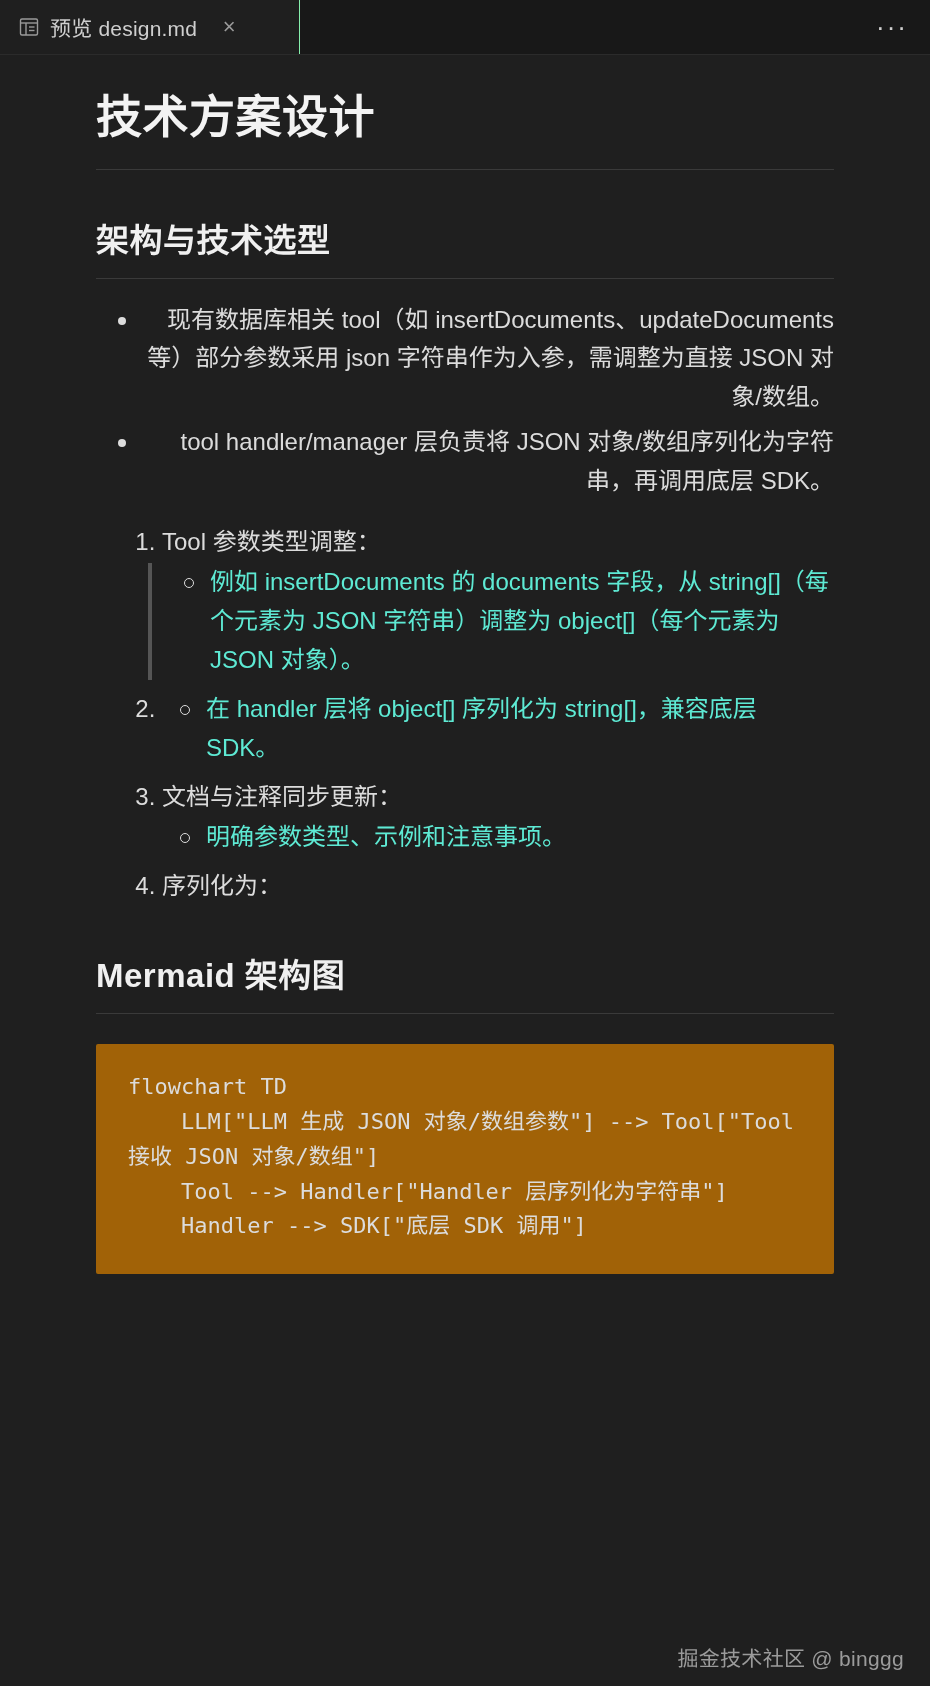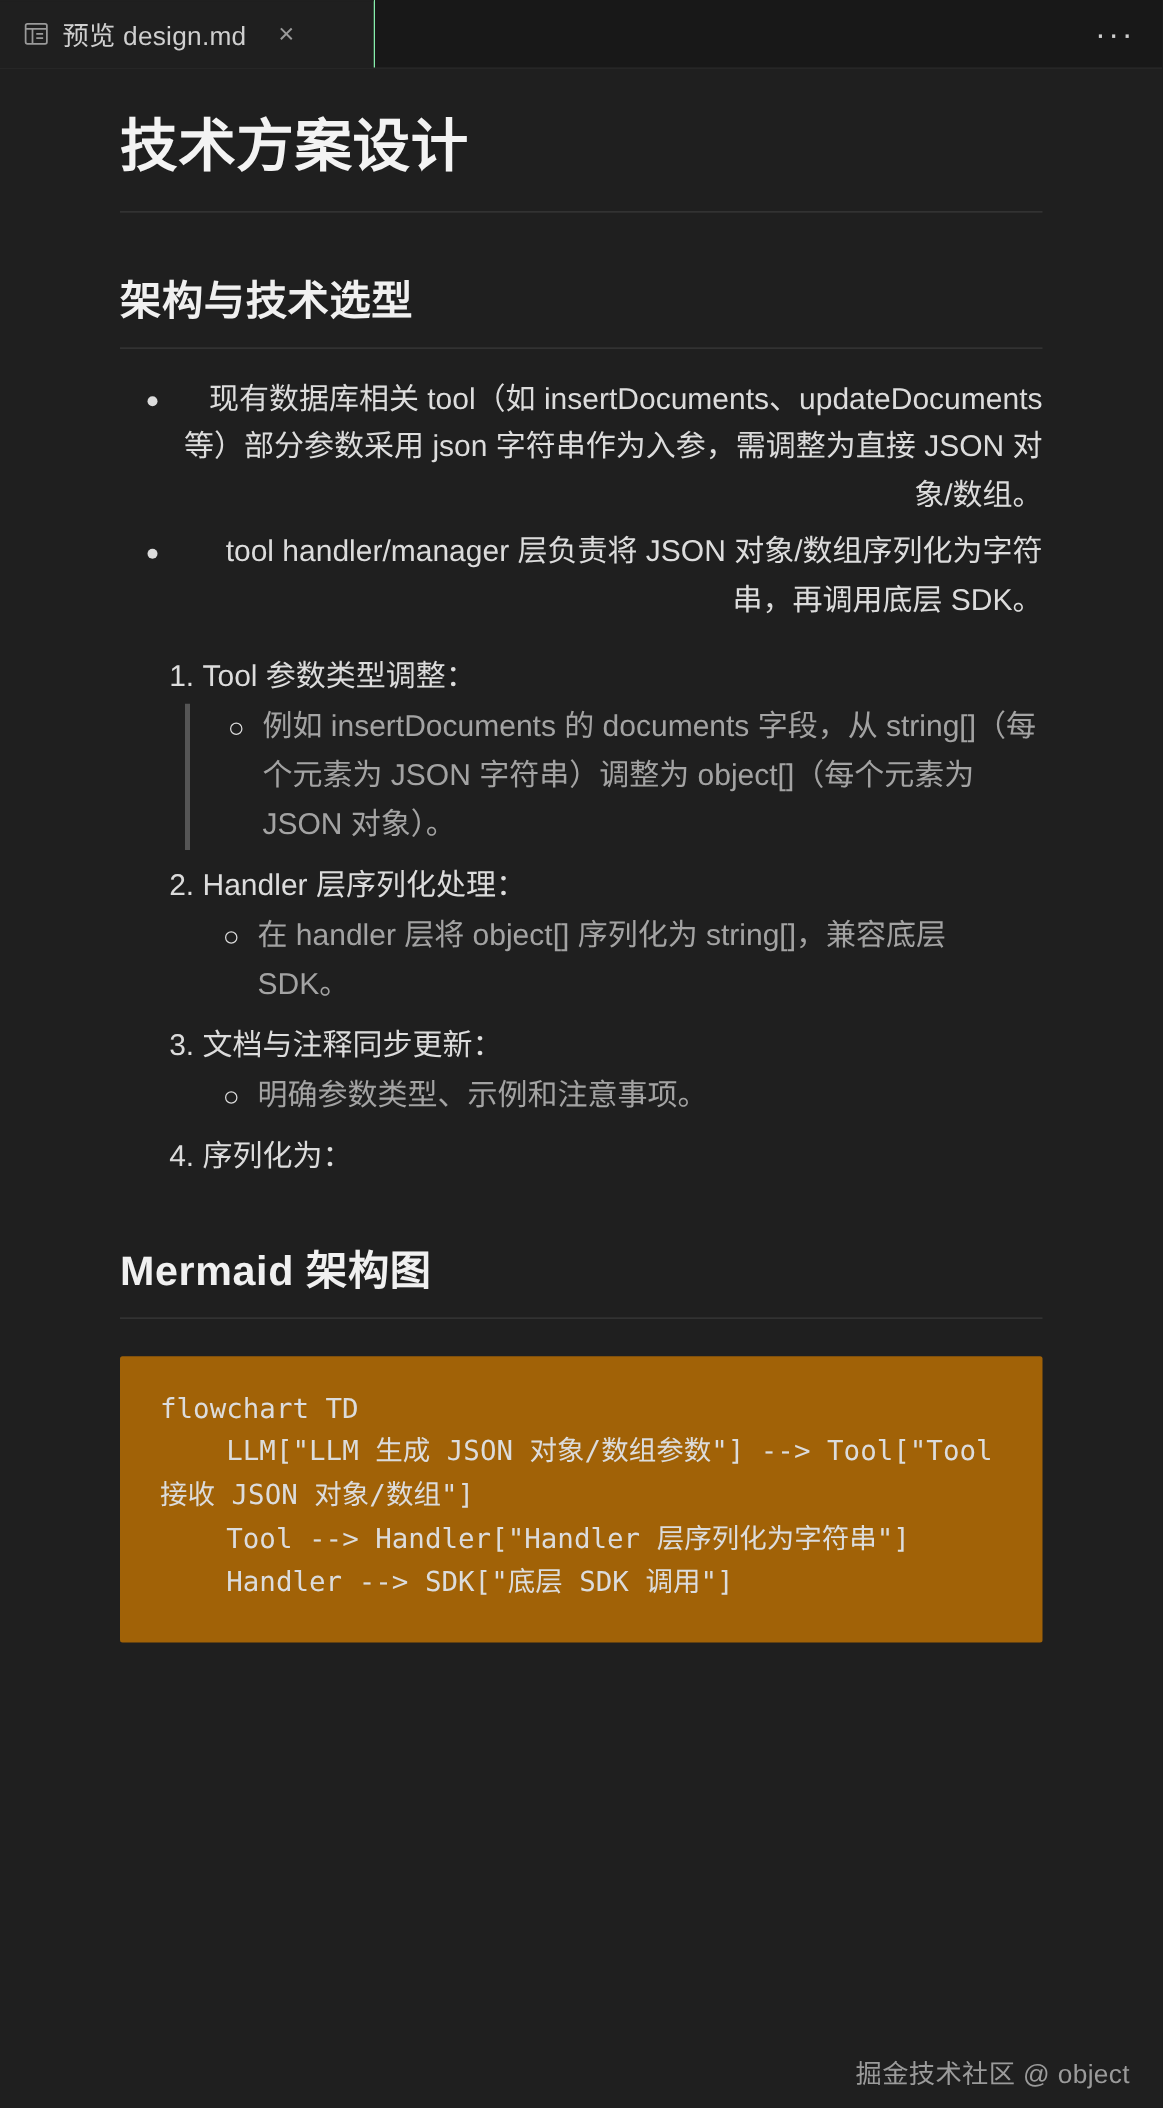--- a/index.html
+++ b/index.html
@@ -144,21 +144,21 @@
 
   ul.sub {
     margin: 2px 0 10px 0;
     padding-left: 38px;
     list-style: none;
   }
   ul.sub > li {
     position: relative;
     font-size: 24px;
     line-height: 1.62;
-    color: #a3a3a3;
+    color: #5eead4;
     padding-left: 6px;
   }
   ul.sub > li::before {
     content: "";
     position: absolute;
     left: -20px;
     top: 15px;
     width: 8px; height: 8px;
     border: 1.6px solid #dcdcdc;
     border-radius: 50%;
@@ -226,21 +226,20 @@
   </ul>
 
   <ol class="numbered">
     <li class="quoted">
       <span>Tool 参数类型调整：</span>
       <ul class="sub">
         <li>例如 insertDocuments 的 documents 字段，从 string[]（每个元素为 JSON 字符串）调整为 object[]（每个元素为 JSON 对象）。</li>
       </ul>
     </li>
     <li>
-      <span>Handler 层序列化处理：</span>
       <ul class="sub">
         <li>在 handler 层将 object[] 序列化为 string[]，兼容底层 SDK。</li>
       </ul>
     </li>
     <li>
       <span>文档与注释同步更新：</span>
       <ul class="sub">
         <li>明确参数类型、示例和注意事项。</li>
       </ul>
     </li>
@@ -250,13 +249,13 @@
   </ol>
 
   <h2 class="section">Mermaid 架构图</h2>
   <pre class="code">flowchart TD
     LLM["LLM 生成 JSON 对象/数组参数"] --&gt; Tool["Tool 接收 JSON 对象/数组"]
     Tool --&gt; Handler["Handler 层序列化为字符串"]
     Handler --&gt; SDK["底层 SDK 调用"]</pre>
 
 </div>
 
-<div class="watermark">掘金技术社区 @ object</div>
+<div class="watermark">掘金技术社区 @ binggg</div>
 
 </body></html>

